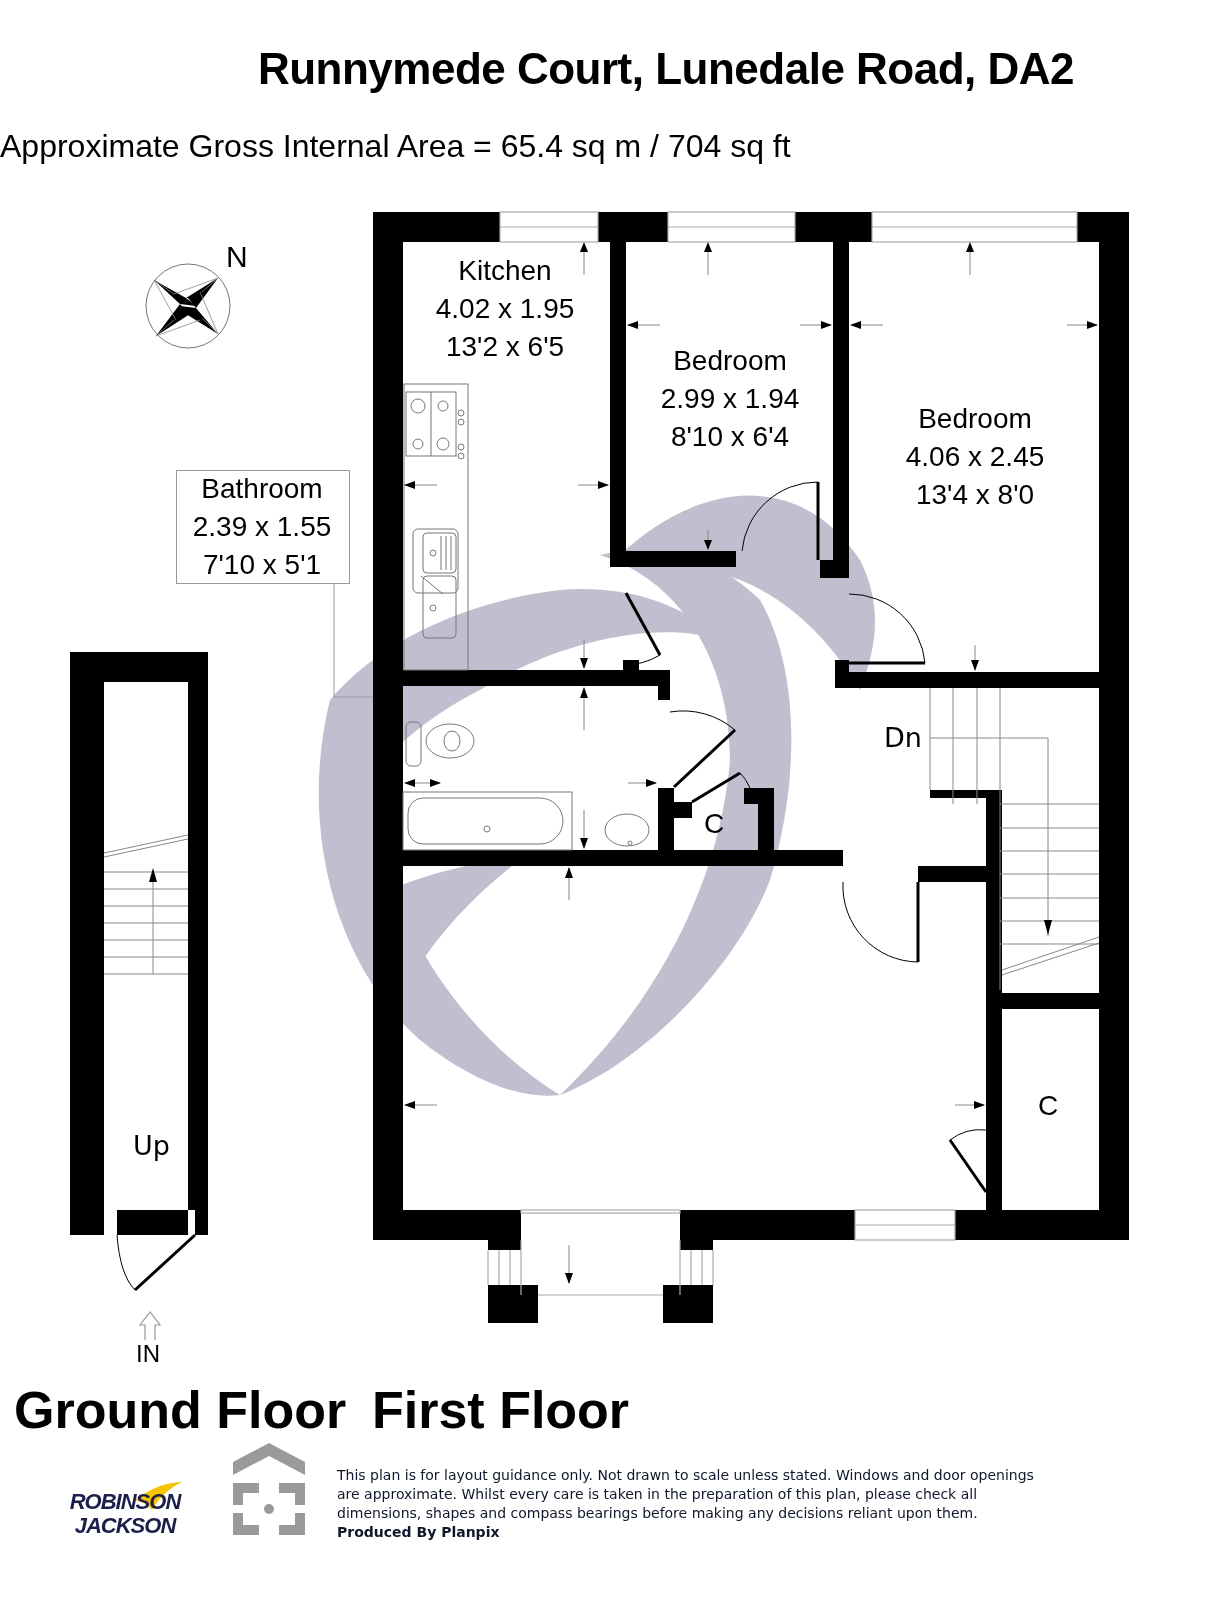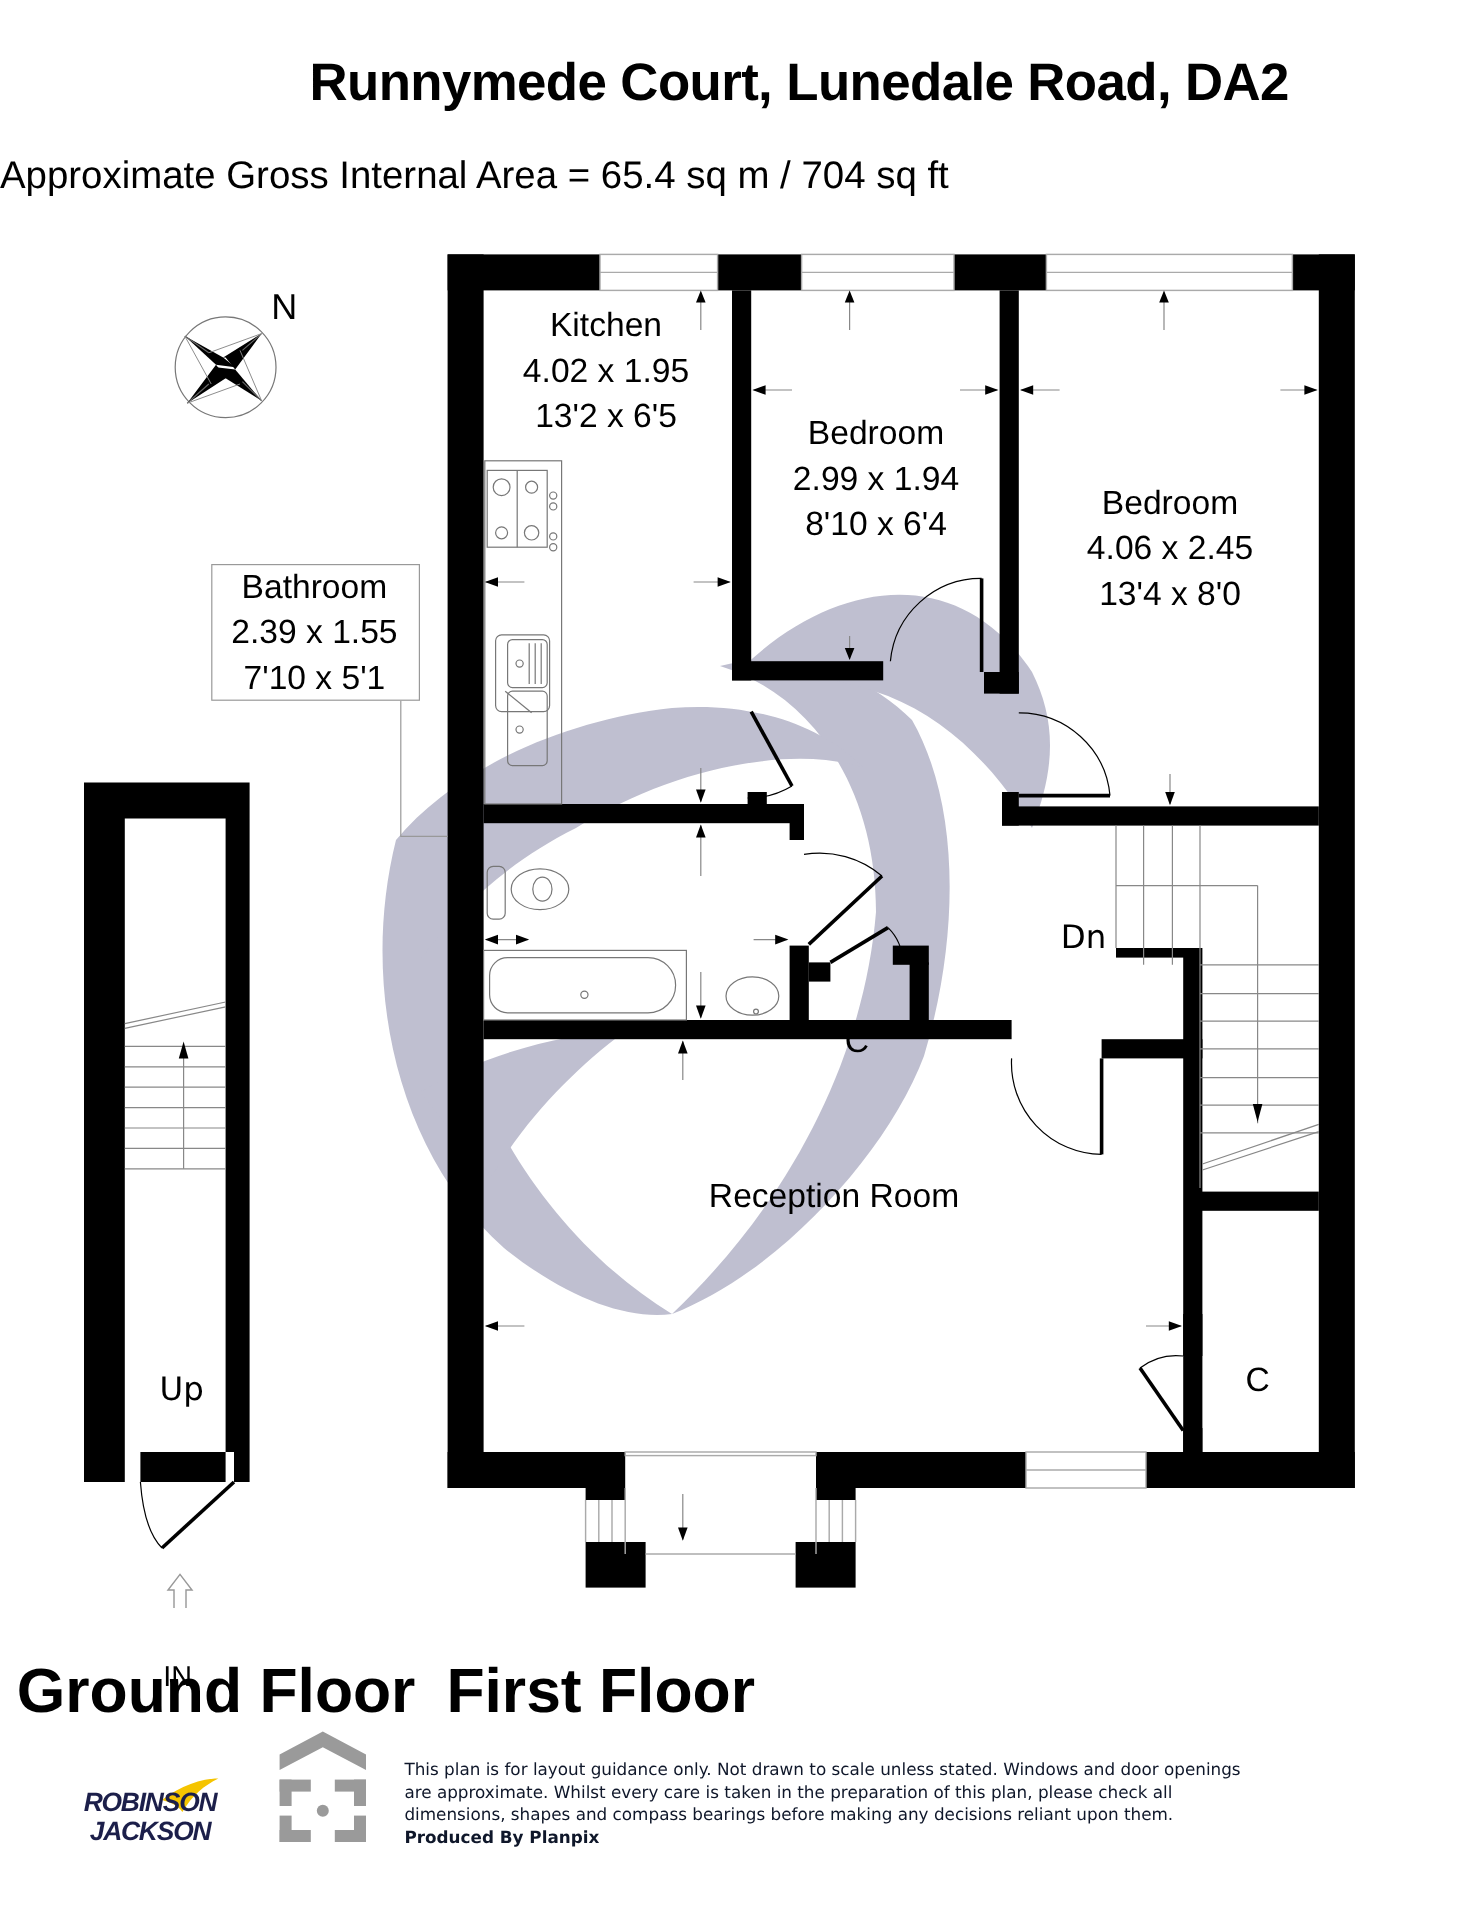--- a/index.html
+++ b/index.html
@@ -8,21 +8,21 @@
   .title { position: absolute; left: 14px; width: 1214px; top: 44px; text-align: center;
            font-size: 44px; font-weight: bold; letter-spacing: -0.5px; margin-left: 45px; }
   .subtitle { position: absolute; left: 0; width: 1214px; top: 128px; text-align: left;
               font-size: 32px; }
   svg.plan { position: absolute; left: 0; top: 0; }
   .room-label { position: absolute; text-align: center; font-size: 28px; line-height: 38px; }
   .room-label .name, .room-label .metric, .room-label .imperial { display: block; white-space: nowrap; }
   .bath-box { position: absolute; left: 176px; top: 470px; width: 172px; height: 112px;
               border: 1px solid #999; background: #fff; }
   .floor-label { position: absolute; font-size: 52px; font-weight: bold; top: 1380px; }
-  .small-label { position: absolute; font-size: 28px; margin-top: 44px; }
+  .small-label { position: absolute; font-size: 28px; }
   .compass-n { position: absolute; left: 226px; top: 240px; font-size: 30px; }
   .disclaimer { position: absolute; left: 337px; top: 1466px; width: 820px;
                 font-family: "DejaVu Sans", sans-serif; font-size: 14px; line-height: 19px; color: #0f172a; }
   .disclaimer .producer { font-weight: bold; display: block; }
   .brand { position: absolute; left: 60px; top: 1490px; width: 130px; text-align: center;
            font-family: "Liberation Sans", sans-serif; font-weight: bold; font-style: italic;
            font-size: 22px; line-height: 24px; color: #1c1f4a; letter-spacing: -1px; }
   .brand span { display: block; }
 </style>
 </head>
@@ -309,27 +309,26 @@
   <span class="metric">4.06 x 2.45</span>
   <span class="imperial">13'4 x 8'0</span>
 </div>
 <div class="bath-box"></div>
 <div class="room-label" style="left:172px; top:470px; width:180px;">
   <span class="name">Bathroom</span>
   <span class="metric">2.39 x 1.55</span>
   <span class="imperial">7'10 x 5'1</span>
 </div>
 <div class="room-label" style="left:560px; top:978px; width:270px;">
-  <span class="name">Reception Room</span>
 </div>
 
 <div class="small-label" style="left:704px; top:808px;">C</div>
 <div class="small-label" style="left:1038px; top:1090px;">C</div>
 <div class="small-label" style="left:884px; top:722px; font-family:'DejaVu Sans',sans-serif; font-size:27px;">Dn</div>
-<div class="small-label" style="left:133px; top:1099px; font-family:'DejaVu Sans',sans-serif; font-size:27px;">Up</div>
+<div class="small-label" style="left:133px; top:1130px; font-family:'DejaVu Sans',sans-serif; font-size:27px;">Up</div>
 <div class="small-label" style="left:136px; top:1340px; font-size:24px;">IN</div>
 
 <div class="compass-n">N</div>
 
 <div class="floor-label" style="left:14px;">Ground Floor</div>
 <div class="floor-label" style="left:372px;">First Floor</div>
 
 <div class="brand">
   <span>ROBINSON</span>
   <span>JACKSON</span>

